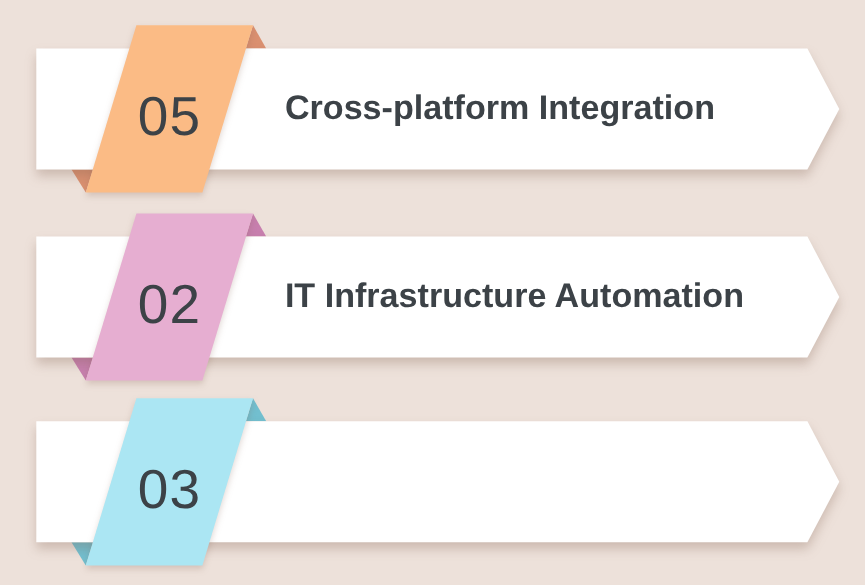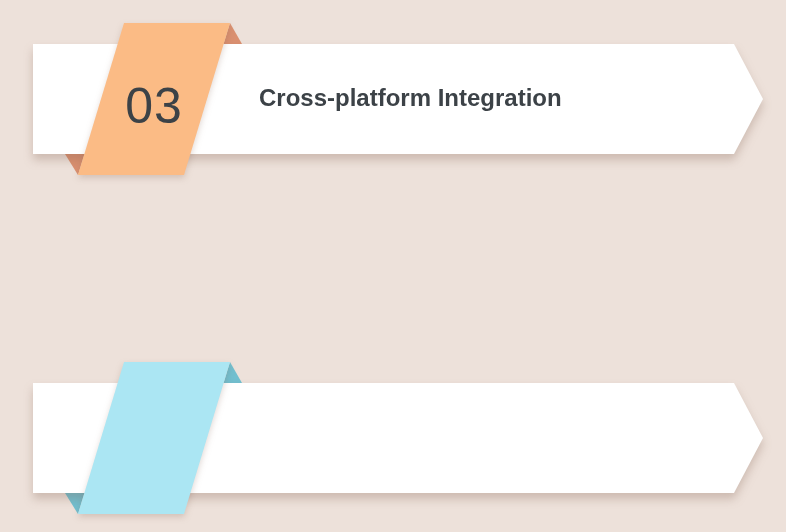--- a/index.html
+++ b/index.html
@@ -48,47 +48,58 @@
     font-weight: 500;
     letter-spacing: 1px;
     color: var(--text, #3C4247);
     line-height: 1;
   }
   .step-title {
     position: absolute;
     left: 259px;
     top: 76px;
     transform: translateY(-52%);
-    font-size: 24px;
+    font-size: 31px;
     font-weight: 700;
     letter-spacing: 0px;
     color: var(--text, #3C4247);
     line-height: 1.1;
     white-space: nowrap;
   }
 </style>
 </head>
 <body>
 
 <div class="stage">
 
   <section class="banner banner-1">
     <svg width="786" height="152" viewBox="0 0 786 152">
       <polygon points="230,0 242,21 223.5,21" fill="#DA9070"></polygon>
       <polygon points="78,152 65,131 84.5,131" fill="#DA9070"></polygon>
       <polygon class="bar-shape" points="33,21 734,21 763,76 734,131 33,131" fill="#FFFFFF"></polygon>
       <polygon class="badge-shape" points="124,0 230,0 184,152 78,152" fill="#FBBB85"></polygon>
     </svg>
-    <div class="step-number">03</div>
+    <div class="step-number">05</div>
     <div class="step-title">Cross-platform Integration</div>
   </section>
 
+  <section class="banner banner-2">
+    <svg width="786" height="152" viewBox="0 0 786 152">
+      <polygon points="230,0 242,21 223.5,21" fill="#C77FAE"></polygon>
+      <polygon points="78,152 65,131 84.5,131" fill="#C77FAE"></polygon>
+      <polygon class="bar-shape" points="33,21 734,21 763,76 734,131 33,131" fill="#FFFFFF"></polygon>
+      <polygon class="badge-shape" points="124,0 230,0 184,152 78,152" fill="#E6AED1"></polygon>
+    </svg>
+    <div class="step-number">02</div>
+    <div class="step-title">IT Infrastructure Automation</div>
+  </section>
 
   <section class="banner banner-3">
     <svg width="786" height="152" viewBox="0 0 786 152">
       <polygon points="230,0 242,21 223.5,21" fill="#72BFCF"></polygon>
       <polygon points="78,152 65,131 84.5,131" fill="#72BFCF"></polygon>
       <polygon class="bar-shape" points="33,21 734,21 763,76 734,131 33,131" fill="#FFFFFF"></polygon>
       <polygon class="badge-shape" points="124,0 230,0 184,152 78,152" fill="#ABE6F3"></polygon>
     </svg>
+    <div class="step-number">03</div>
   </section>
 
 </div>
 
 </body></html>

